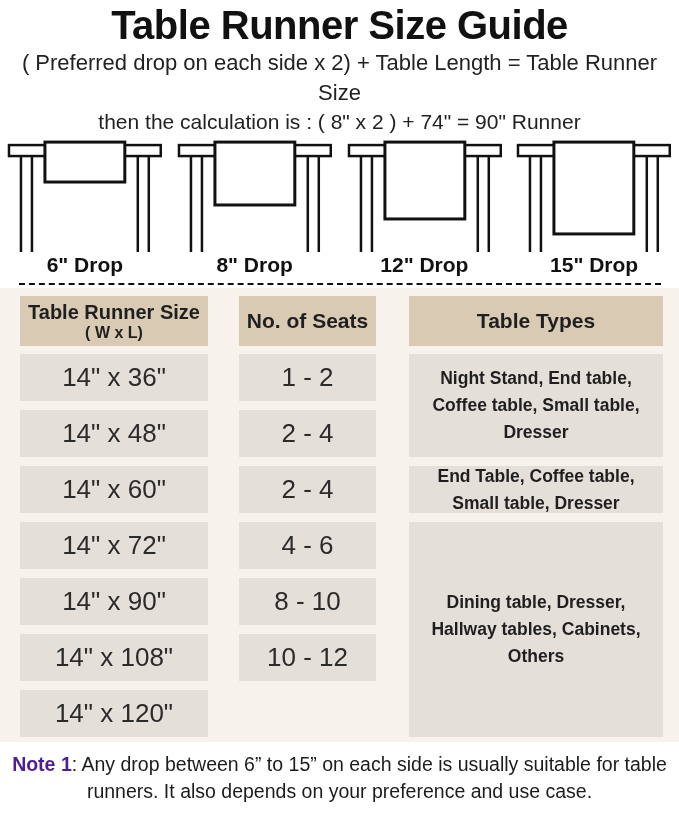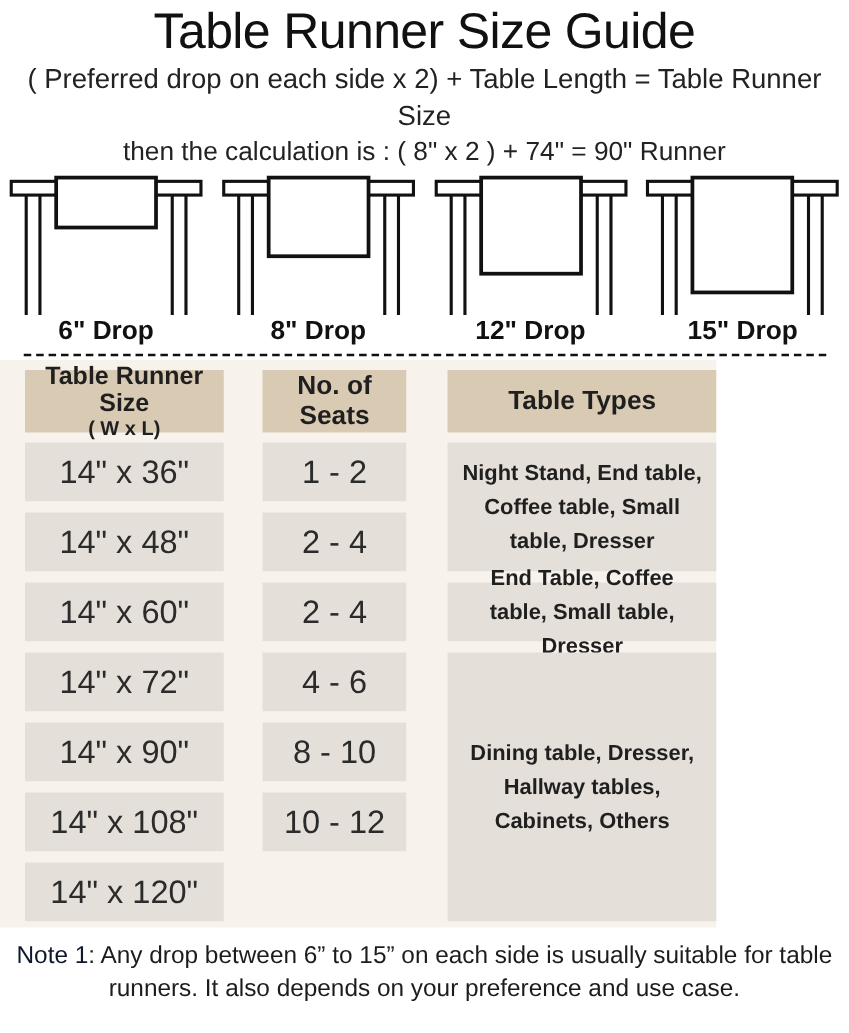--- a/index.html
+++ b/index.html
@@ -10,21 +10,21 @@
     --line:#111111;
   }
   *{box-sizing:border-box;margin:0;padding:0;}
   html,body{background:#ffffff;}
   body{
     width:679px;height:826px;overflow:hidden;
     font-family:"Liberation Sans",sans-serif;color:var(--text);
   }
   .page{width:679px;height:826px;background:#fff;}
   .title{
-    text-align:center;font-size:40px;font-weight:400;letter-spacing:-0.5px;
+    text-align:center;font-size:40px;font-weight:700;letter-spacing:-0.5px;
     padding-top:2px;line-height:46px;color:#111;
   }
   .formula{
     text-align:center;font-size:22px;line-height:30px;color:#222;
   }
   .example{
     text-align:center;font-size:21px;line-height:27px;color:#222;
   }
   .figures{
     display:flex;width:679px;margin-top:5px;height:112px;
@@ -33,21 +33,21 @@
   .figsvg{width:100%;height:112px;display:block;}
   .figlabels{display:flex;width:679px;height:28px;}
   .figlabel{
     flex:1 1 0;text-align:center;font-size:21px;font-weight:700;color:#111;
     line-height:26px;
   }
   .dashed{
     width:642px;margin:3px auto 0 auto;border-top:2px dashed var(--line);height:0;
   }
   .table-section{
-    width:573px;background:var(--section-bg);
+    width:679px;background:var(--section-bg);
     padding:8px 0 5px 20px;margin-top:3px;
     display:flex;align-items:flex-start;
   }
   .col{display:flex;flex-direction:column;}
   .col-size{width:188px;}
   .col-seats{width:137px;margin-left:31px;}
   .col-types{width:254px;margin-left:33px;}
   .cell{
     background:var(--row-cell);width:100%;
     display:flex;flex-direction:column;align-items:center;justify-content:center;
@@ -61,21 +61,21 @@
   .head-sub{font-size:16px;font-weight:600;line-height:19px;}
   .head-single{font-size:21px;font-weight:700;}
   .types-cell{
     font-size:17.5px;font-weight:700;line-height:27px;margin-top:9px;
     padding:0 10px;
   }
   .col-types .head + .types-cell{margin-top:0;}
   .notes{
     text-align:center;padding-top:9px;font-size:19.5px;line-height:27px;color:#1c1c1c;
   }
-  .notes b{font-weight:400;color:#0f172a;}
+  .notes b{font-weight:700;color:#4c1d95;}
 </style>
 </head>
 <body>
 
 <div class="page">
 
   <h1 class="title">Table Runner Size Guide</h1>
   <p class="formula">( Preferred drop on each side x 2) + Table Length = Table Runner Size</p>
   <p class="example">then the calculation is : ( 8" x 2 ) + 74" = 90" Runner</p>
 

